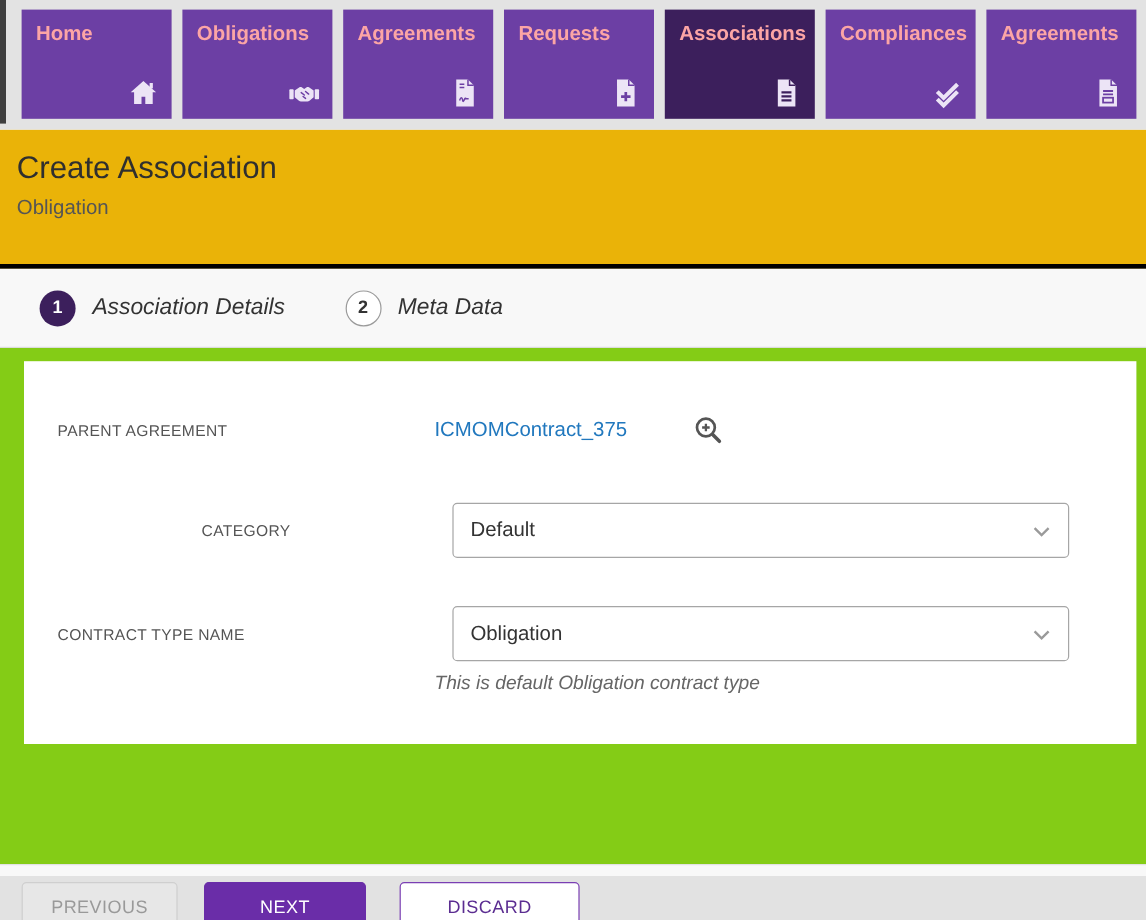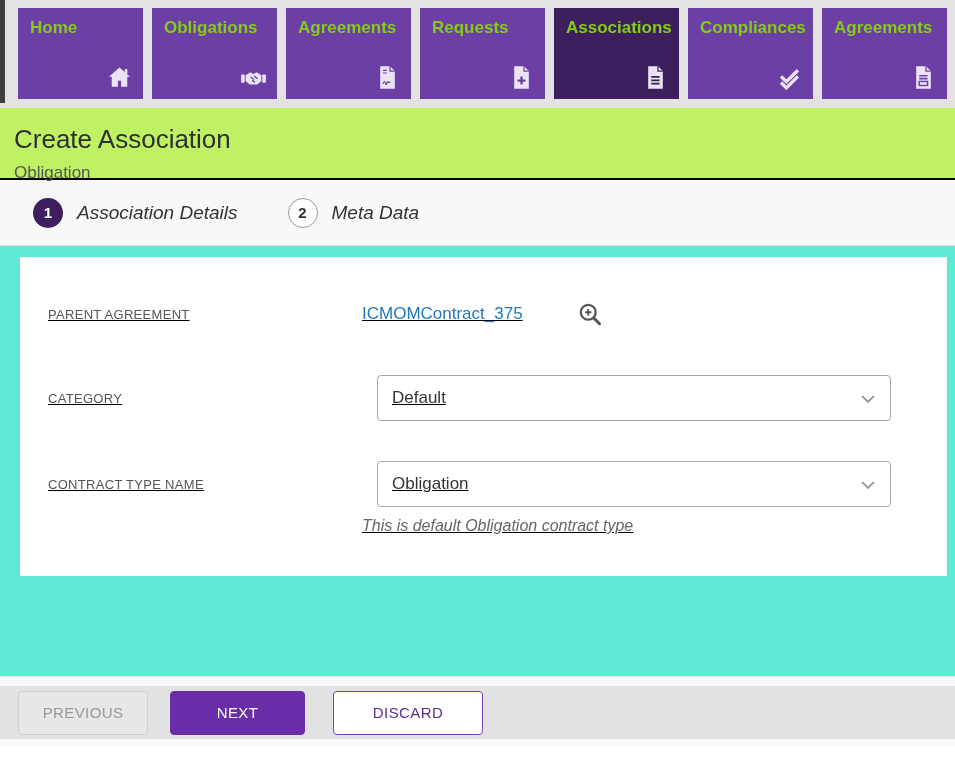--- a/index.html
+++ b/index.html
@@ -12,52 +12,52 @@
   .navbar { position:relative; height:108px; background:#e3e3e3; }
   .nav-left-strip { position:absolute; left:0; top:0; width:5px; height:103px; background:#3f3f3f; }
   .nav-tiles { position:absolute; left:18px; top:8px; display:flex; gap:9px; }
   .tile {
     position:relative; width:125px; height:91px; background:#6c3fa4;
     box-sizing:border-box; cursor:pointer;
   }
   .tile.active { background:#3c1f5c; }
   .tile-label {
     position:absolute; top:10px; left:12px;
-    color:#84cc16; font-size:17px; font-weight:bold;
+    color:#fca5a5; font-size:17px; font-weight:bold;
   }
   .tile-icon { position:absolute; right:10px; bottom:8px; width:27px; height:27px; }
   
   .page-header {
-    height:72px; background:#bef264; box-sizing:border-box;
-    padding:16px 0 0 14px; border-bottom:2px solid #000000;
+    height:116px; background:#eab308; box-sizing:border-box;
+    padding:16px 0 0 14px; border-bottom:4px solid #000000;
   }
   .page-title { font-size:26px; color:#2f2f2f; font-weight:400; }
   .page-subtitle { margin-top:8px; font-size:17px; color:#555555; }
   
   .stepper {
     height:66px; background:#f8f8f8; box-sizing:border-box;
     border-bottom:1px solid #dcdcdc;
     display:flex; align-items:center; padding-left:33px;
   }
   .step { display:flex; align-items:center; cursor:pointer; }
   .step + .step { margin-left:50px; }
   .step-circle {
     width:30px; height:30px; border-radius:50%; box-sizing:border-box;
     display:flex; align-items:center; justify-content:center;
     font-size:15px; font-weight:bold; margin-right:14px;
   }
   .step.active .step-circle { background:#3c1f5c; color:#ffffff; }
   .step.inactive .step-circle { background:#ffffff; color:#333333; border:1px solid #9a9a9a; }
   .step-label { font-size:19px; color:#333333;font-style:italic; }
   
-  .main { height:430px; background:#5eead4; box-sizing:border-box; padding:11px 8px 0 20px;text-decoration:underline; }
+  .main { height:430px; background:#84cc16; box-sizing:border-box; padding:11px 8px 0 20px; }
   .card { background:#ffffff; height:319px; box-sizing:border-box; padding:42px 0 0 28px; }
   .form-row { display:flex; }
   .row-parent { align-items:center; height:30px; margin-bottom:46px; }
-  .row-category { align-items:center; height:46px; margin-bottom:40px; }
+  .row-category { align-items:center; height:46px; margin-bottom:40px;text-align:center; }
   .row-contract { align-items:flex-start; }
   .form-label {
     width:314px; font-size:13px; color:#545454; letter-spacing:0.3px;
   }
   .row-contract .form-label { padding-top:16px; }
   .link-wrap { display:flex; align-items:center;gap:40px; }
   .field-link { font-size:17px; color:#2178be; text-decoration:none; margin-right:14px; cursor:pointer; }
   .zoom-icon { width:27px; height:27px; cursor:pointer; }
   .select-box {
     position:relative; width:514px; height:46px; box-sizing:border-box;

